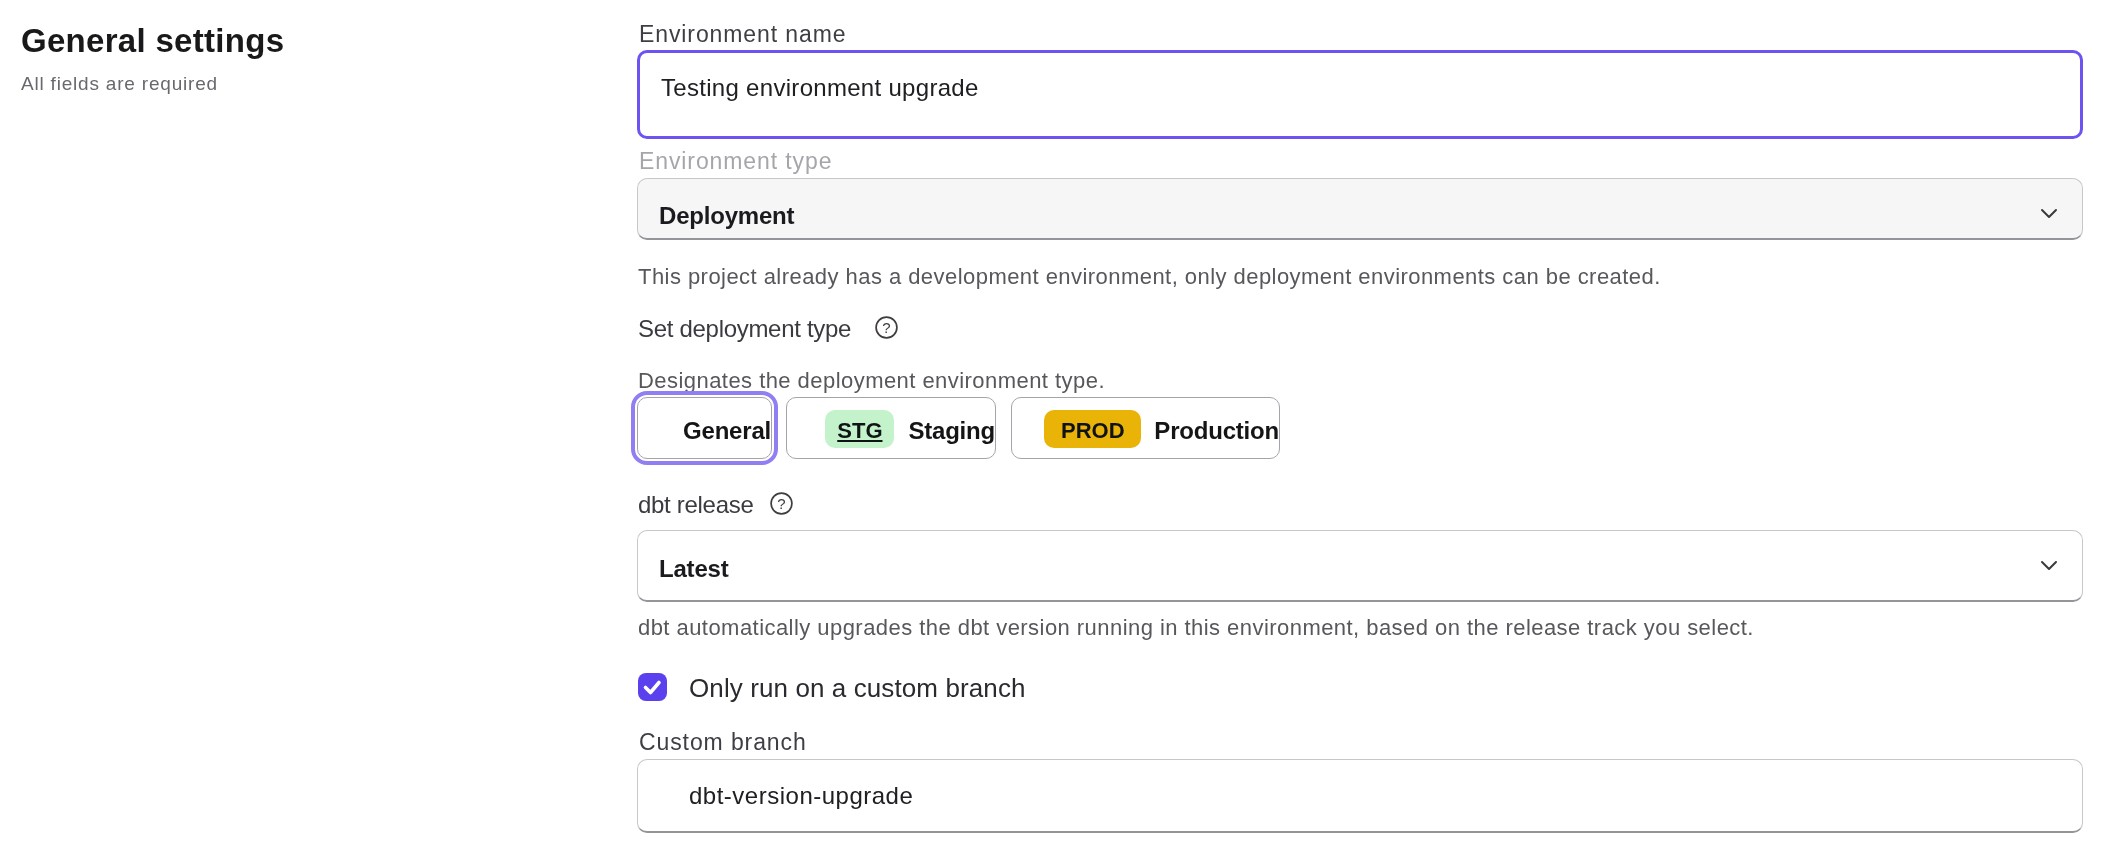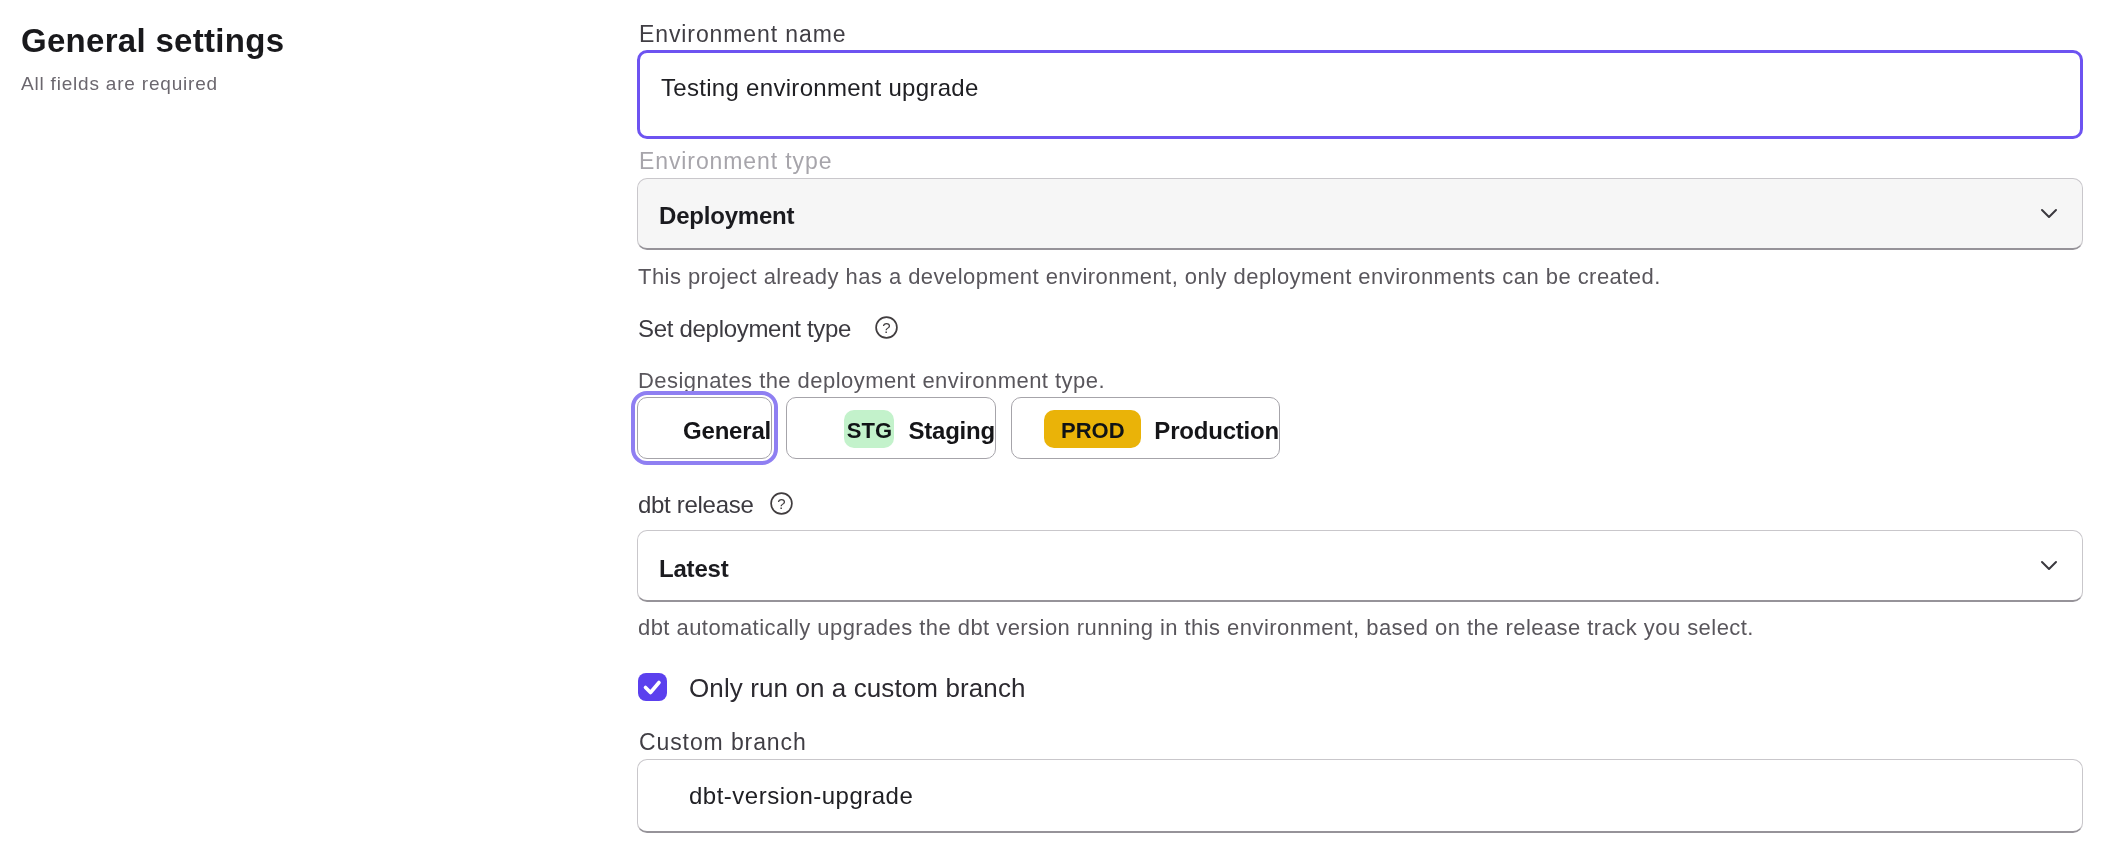--- a/index.html
+++ b/index.html
@@ -17,40 +17,40 @@
 
   <div class="abs" style="left:21px; top:24px; font-size:33px; font-weight:700; color:#19191c; line-height:1; letter-spacing:0.3px;">General settings</div>
   <div class="abs" style="left:21px; top:74px; font-size:19px; color:#6b676e; line-height:1; letter-spacing:0.8px;">All fields are required</div>
 
   <div class="abs label" style="left:639px; top:23px;">Environment name</div>
   <div class="abs" style="left:637px; top:50px; width:1446px; height:89px; border:3px solid #6d53f1; border-radius:10px; background:#fff;">
     <div style="position:absolute; left:21px; top:0; height:69px; display:flex; align-items:center; font-size:24px; letter-spacing:0.3px; color:#202024;">Testing environment upgrade</div>
   </div>
 
   <div class="abs label" style="left:639px; top:150px; color:#a7a5ab;">Environment type</div>
-  <div class="abs" style="left:637px; top:178px; width:1446px; height:72px; border:1px solid #c9c7cb; border-bottom:2px solid #969399; border-radius:10px; background:#f6f6f6;padding-left:8px;">
+  <div class="abs" style="left:637px; top:178px; width:1446px; height:62px; border:1px solid #c9c7cb; border-bottom:2px solid #969399; border-radius:10px; background:#f6f6f6;padding-left:8px;">
     <div style="position:absolute; left:21px; top:0; height:69px; display:flex; align-items:center; font-size:24px; font-weight:700; letter-spacing:-0.2px; color:#1b1b1f; padding-top:4px;">Deployment</div>
     <svg style="position:absolute; left:1394px; top:-1px;" width="36" height="70" viewBox="0 0 36 70" fill="none">
         <path d="M10 32l7 7 7-7" stroke="#3b393f" stroke-width="2" stroke-linecap="round" stroke-linejoin="round"></path>
       </svg>
   </div>
   <div class="abs help" style="left:638px; top:266px;">This project already has a development environment, only deployment environments can be created.</div>
 
   <div class="abs sect" style="left:638px; top:317px;">Set deployment type</div>
   <svg class="abs" style="left:875px; top:316px;" width="23" height="23" viewBox="0 0 23 23" fill="none">
       <circle cx="11.5" cy="11.5" r="10.4" stroke="#413d3f" stroke-width="1.7"></circle>
       <text x="11.5" y="16.8" text-anchor="middle" font-size="15" font-weight="400" fill="#413d3f" font-family="Liberation Sans">?</text>
     </svg>
   <div class="abs help" style="left:638px; top:361px;margin-top:9px;">Designates the deployment environment type.</div>
 
   <div class="abs btn" style="left:637px; top:397px; width:135px; height:62px; outline:4px solid #8f7ff2; outline-offset:2px;">
       <span style="position:relative; top:3px;">General</span>
     </div>
   <div class="abs btn" style="left:786px; top:397px; width:210px; height:62px; gap:14px;">
-    <span class="pill" style="width:50px; background:#c3f2cb; position:relative; top:1px;">
+    <span class="pill" style="width:69px; background:#c3f2cb; position:relative; top:1px;text-decoration:underline;">
         <span style="position:relative; top:2px;">STG</span>
       </span>
     <span style="position:relative; top:3px;">Staging</span>
   </div>
   <div class="abs btn" style="left:1011px; top:397px; width:269px; height:62px; gap:13px;">
     <span class="pill" style="width:97px; background:#eab308; position:relative; top:1px;">
         <span style="position:relative; top:2px;">PROD</span>
       </span>
     <span style="position:relative; top:3px;">Production</span>
   </div>

